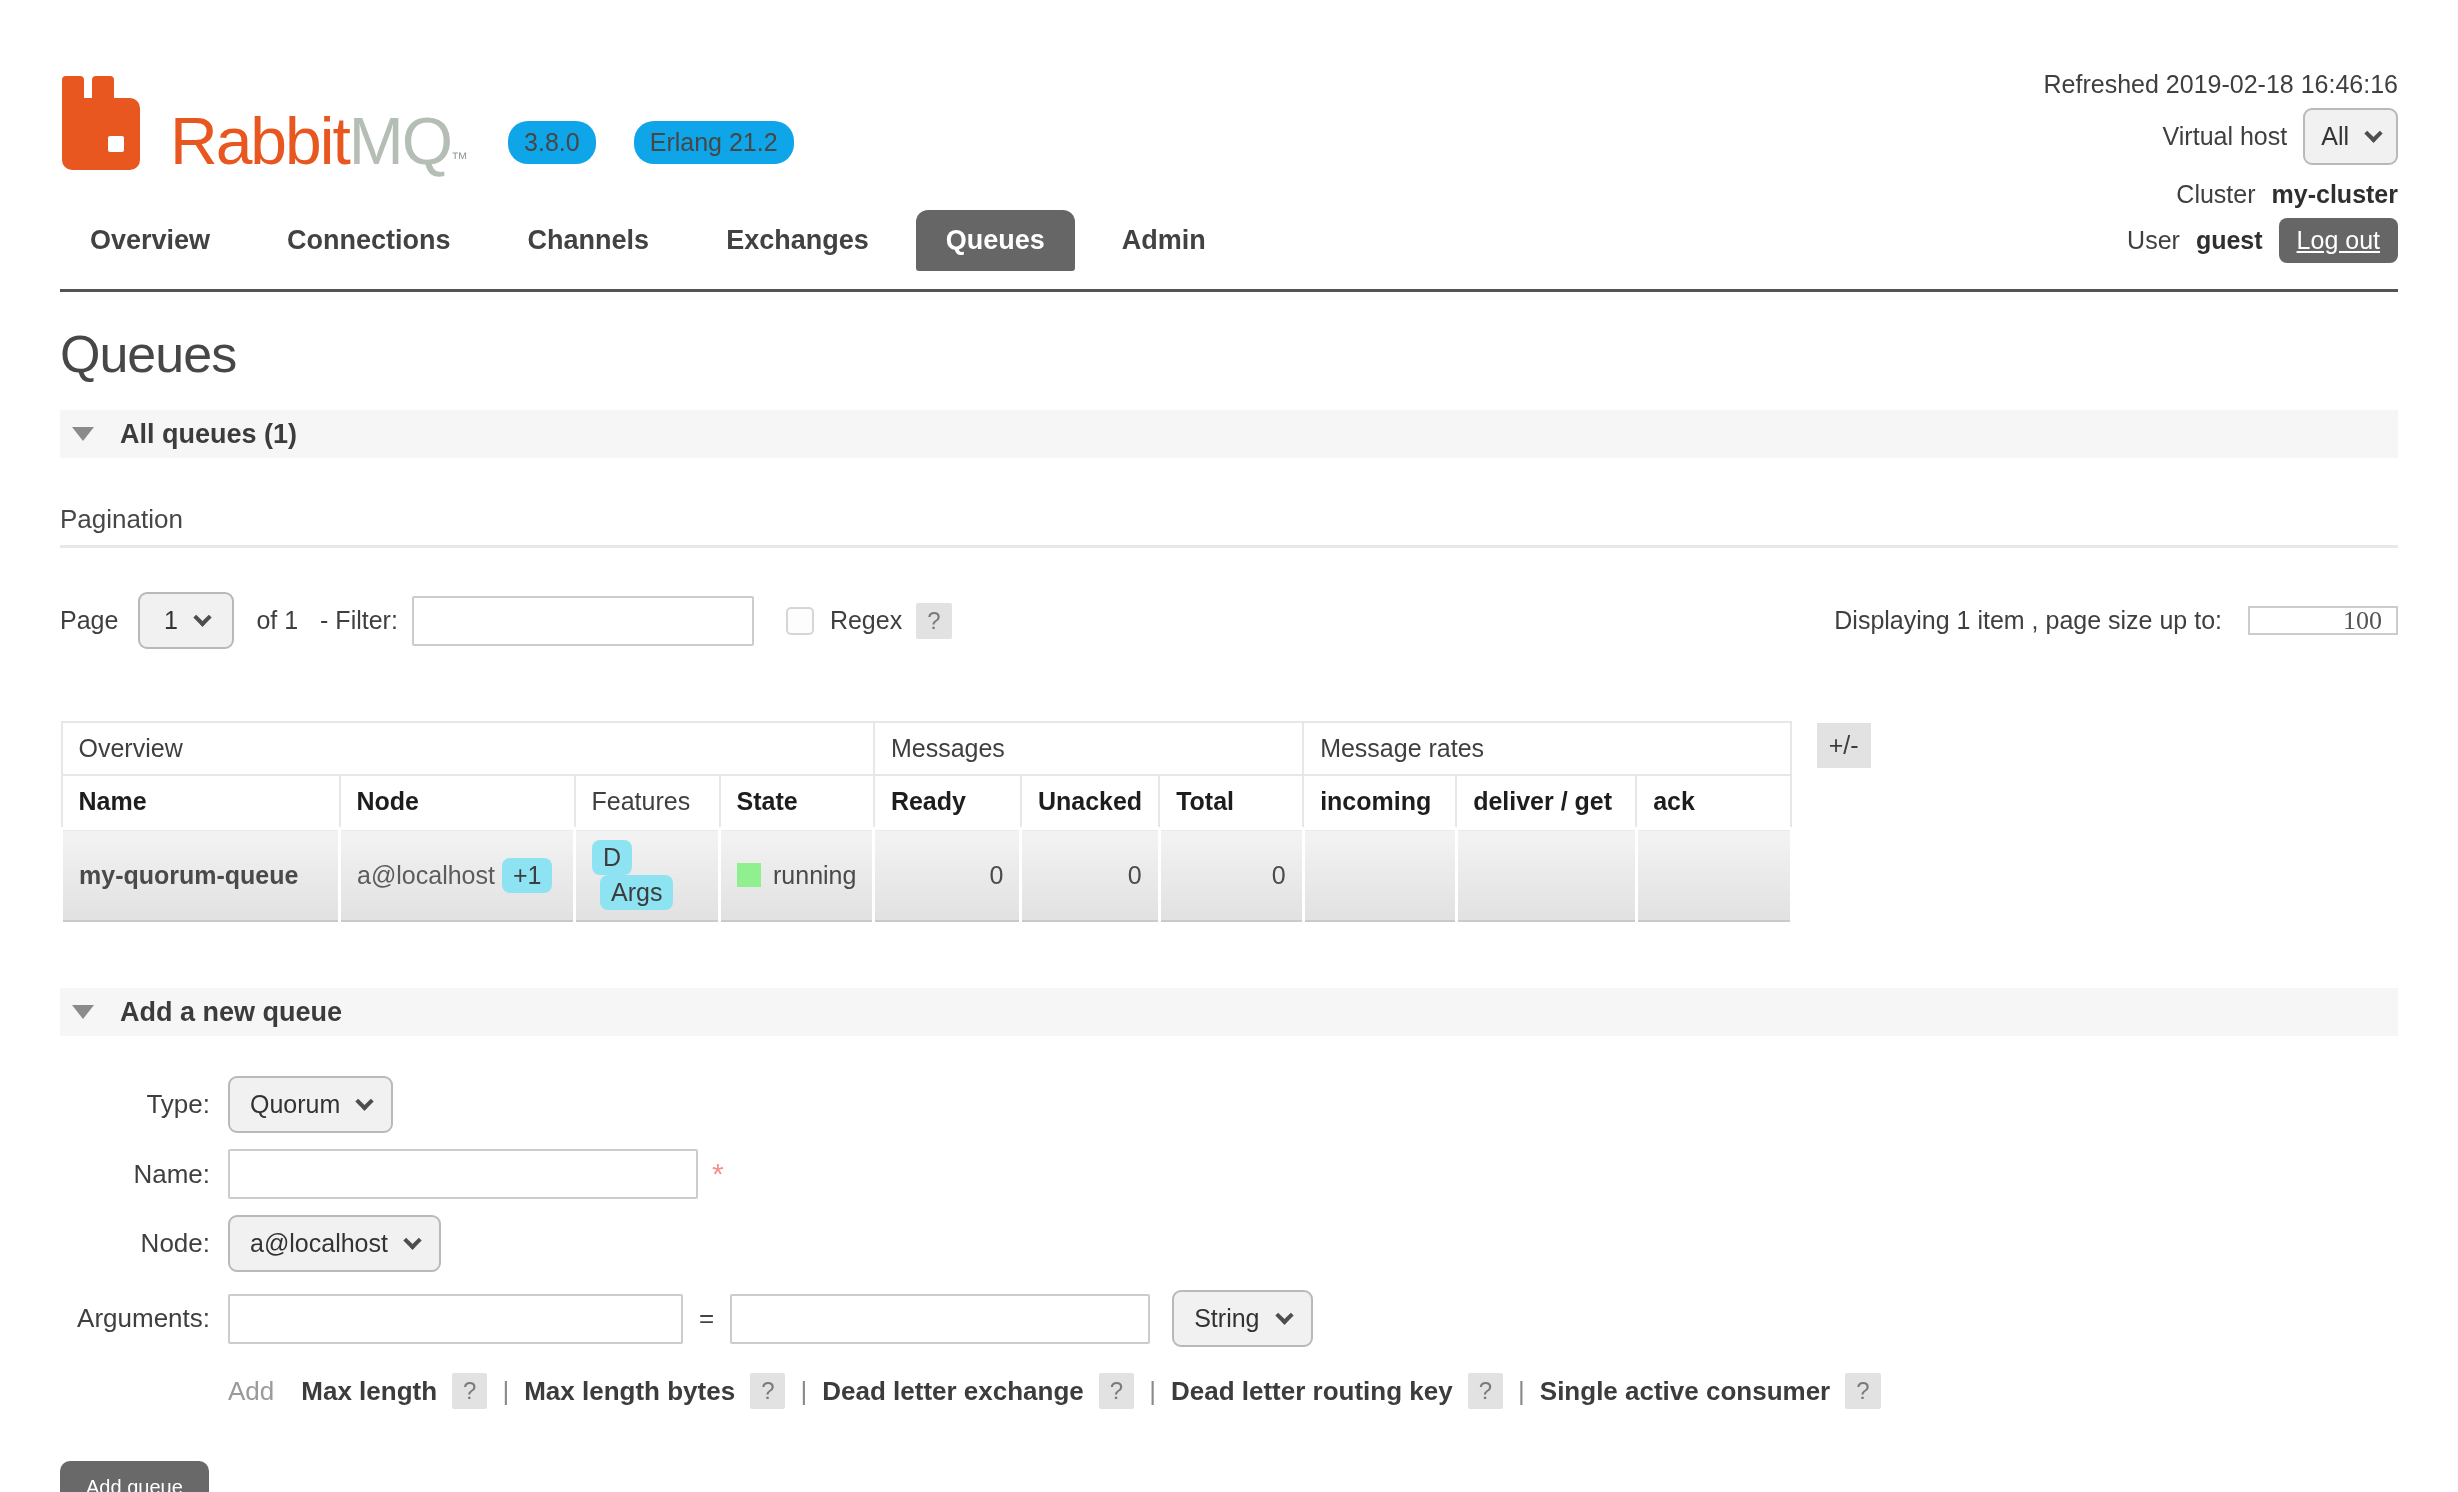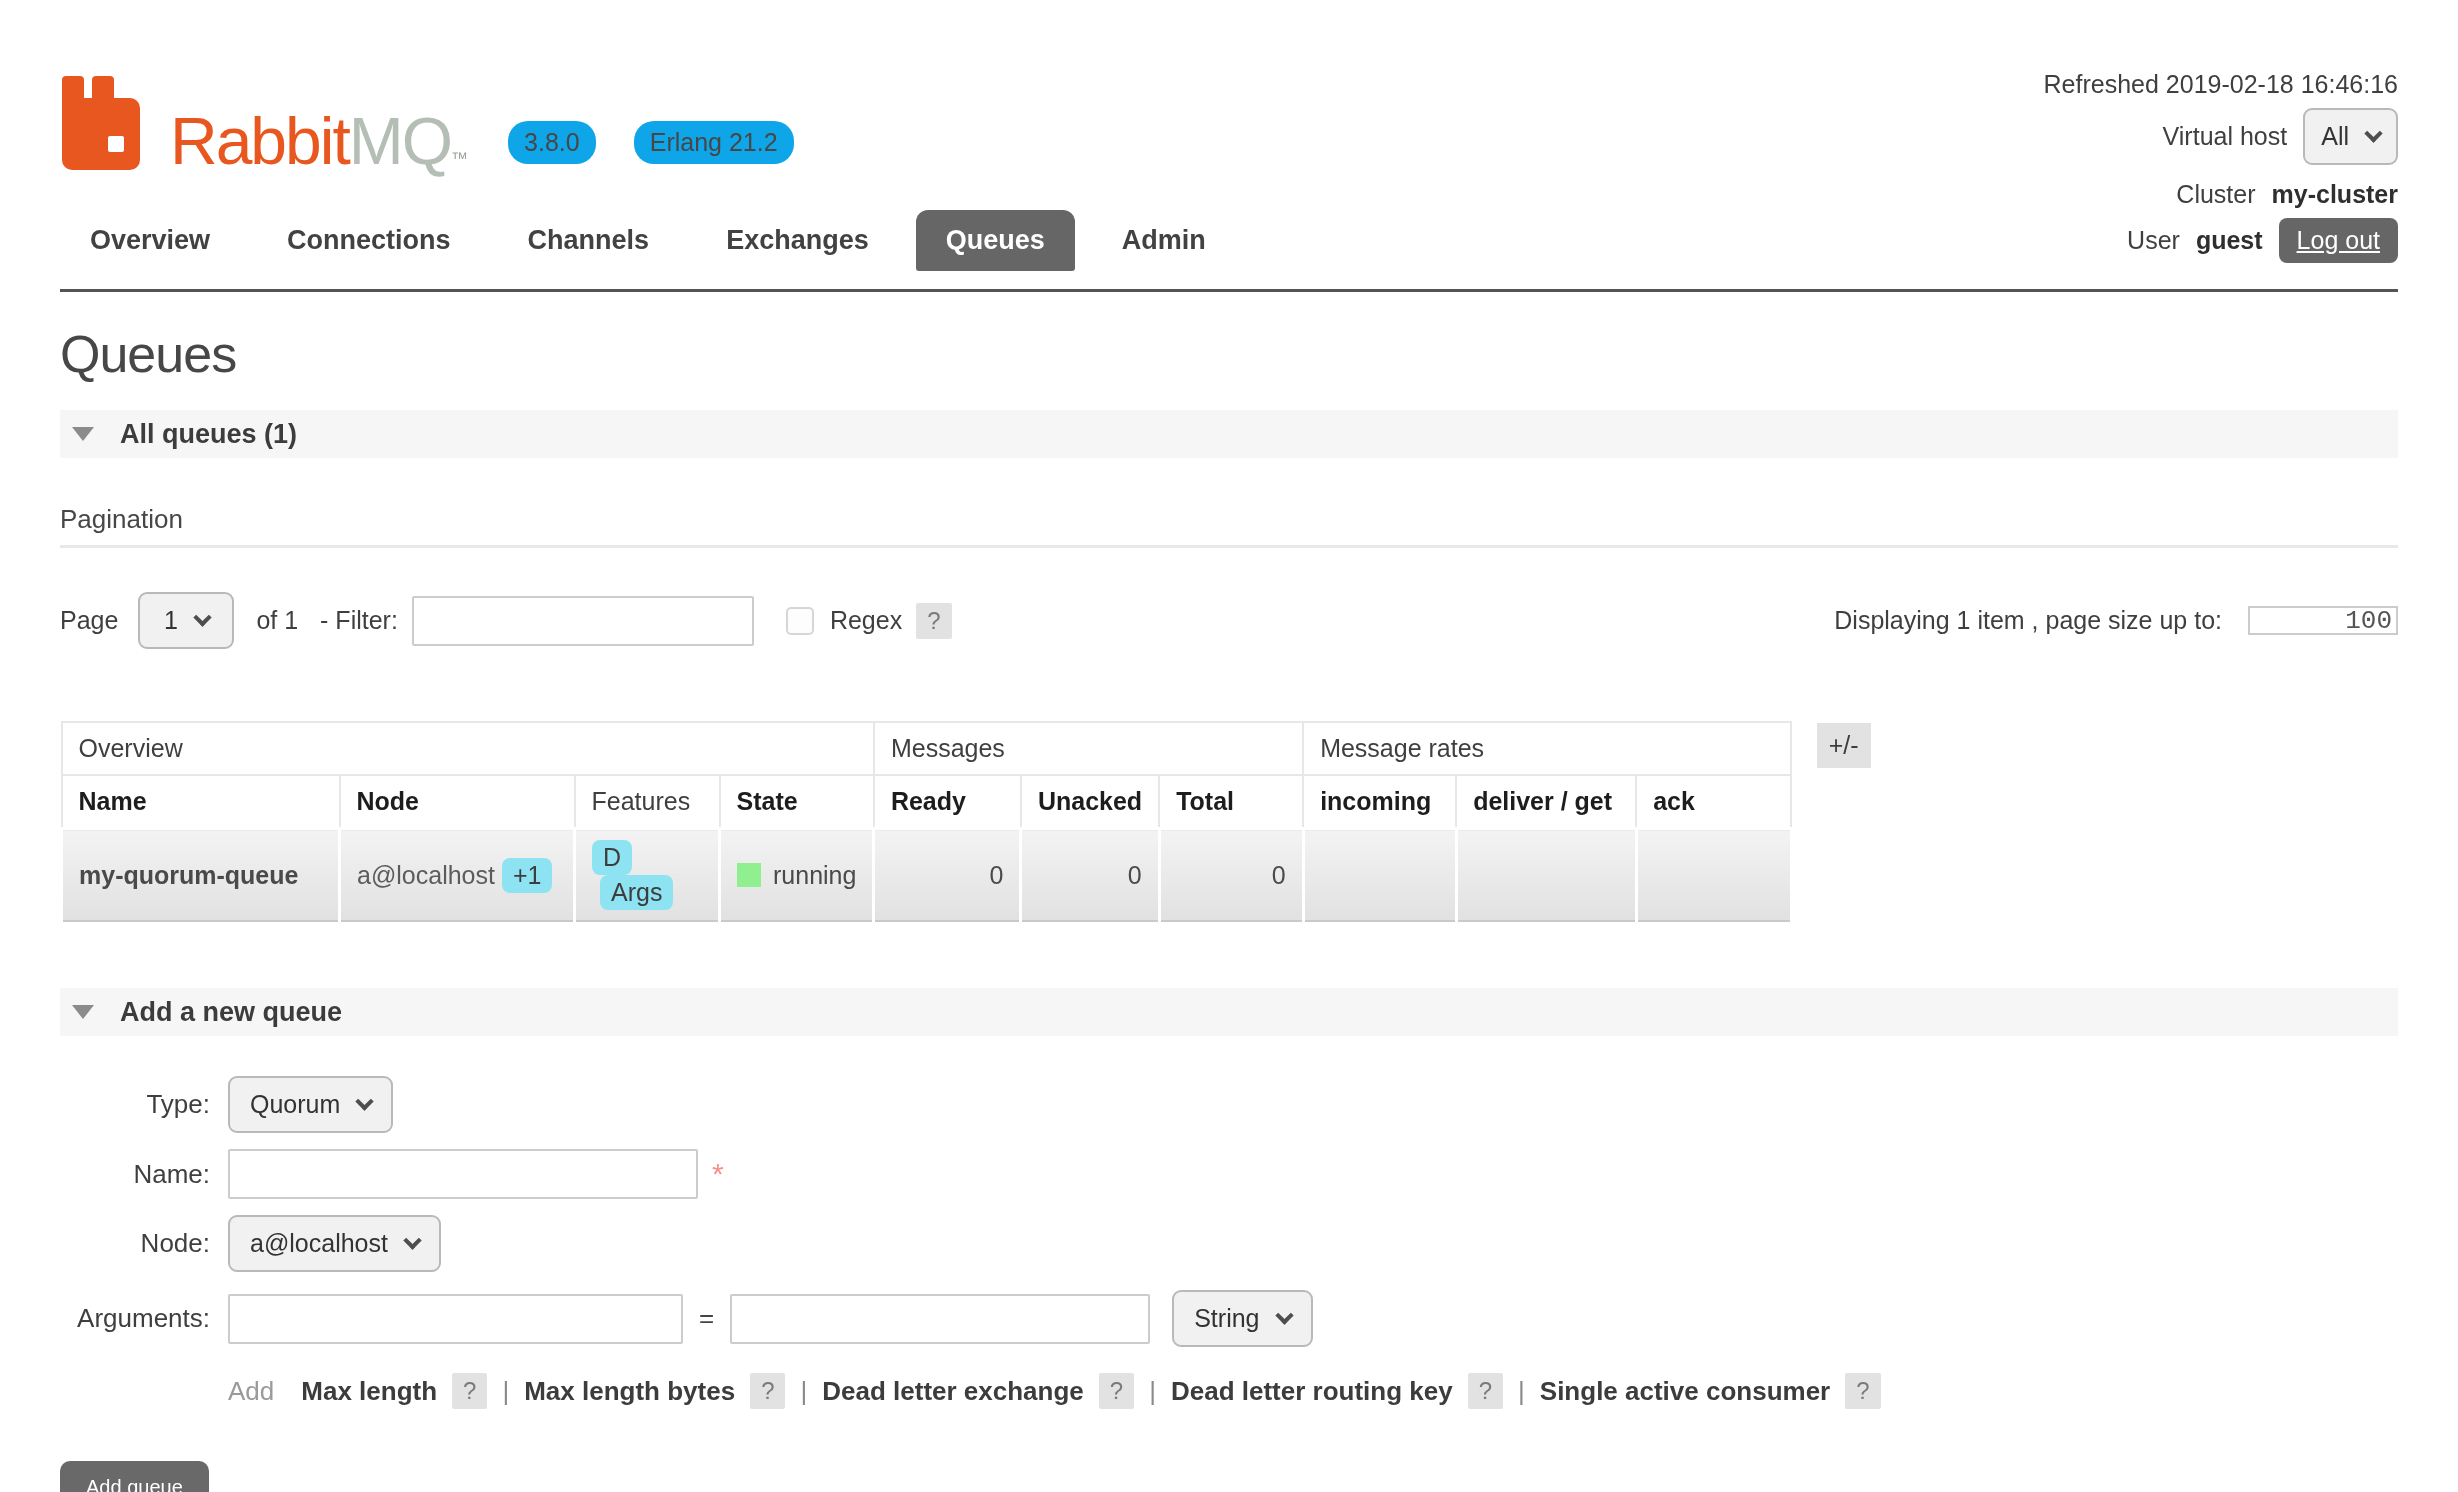--- a/index.html
+++ b/index.html
@@ -53,22 +53,22 @@
   hr.light { border:none; border-top:3px solid #e8e8e8; margin:10px 0 0 0; }
 
   .page-row { margin-top:44px; display:flex; align-items:center; justify-content:space-between; }
   .page-row-left { display:flex; align-items:center; }
   .lbl { font-size:25px; color:#3f3f3f; }
   .text-input { border:2px solid #ccc; border-radius:2px; height:50px; font-size:25px;
                 font-family:inherit; color:#444; padding:0 12px; background:#fff; }
   .checkbox { width:28px; height:28px; border:2px solid #d6d6d6; border-radius:5px; background:#fdfdfd; cursor:pointer; }
   .help { background:#e2e2e2; color:#7a7a7a; font-size:24px; padding:4px 11px; cursor:pointer; border-radius:2px; }
   .page-row-right { display:flex; align-items:center; gap:26px; }
-  .size-input { border:2px solid #ccc; height:29px; width:150px; text-align:right; padding:0 4px;
-                font-family:Liberation Mono, monospace; font-size:26px; color:#555; }
+  .size-input { border:2px solid #ccc; height:29px; width:150px; text-align:right; padding:0 14px;
+                font-family:Liberation Serif, serif; font-size:26px; color:#555; }
 
   
   .table-wrap { margin-top:72px; display:flex; align-items:flex-start; gap:24px; }
   table.queues { border-collapse:collapse; }
   table.queues th { border:2px solid #e7e7e7; background:#fff; text-align:left; padding:11px 16px; }
   th.group { font-weight:normal; font-size:25px; color:#3f3f3f; }
   th.colhead { font-size:25px; color:#1d1d1d; }
   th.colhead.plain { font-weight:normal; color:#3f3f3f; }
   table.queues td { background:linear-gradient(#f3f3f3,#e1e1e1); border:3px solid #fff;
                     border-bottom:2px solid #c9c9c9; padding:10px 16px; font-size:25px; color:#4a4a4a; height:52px; }

